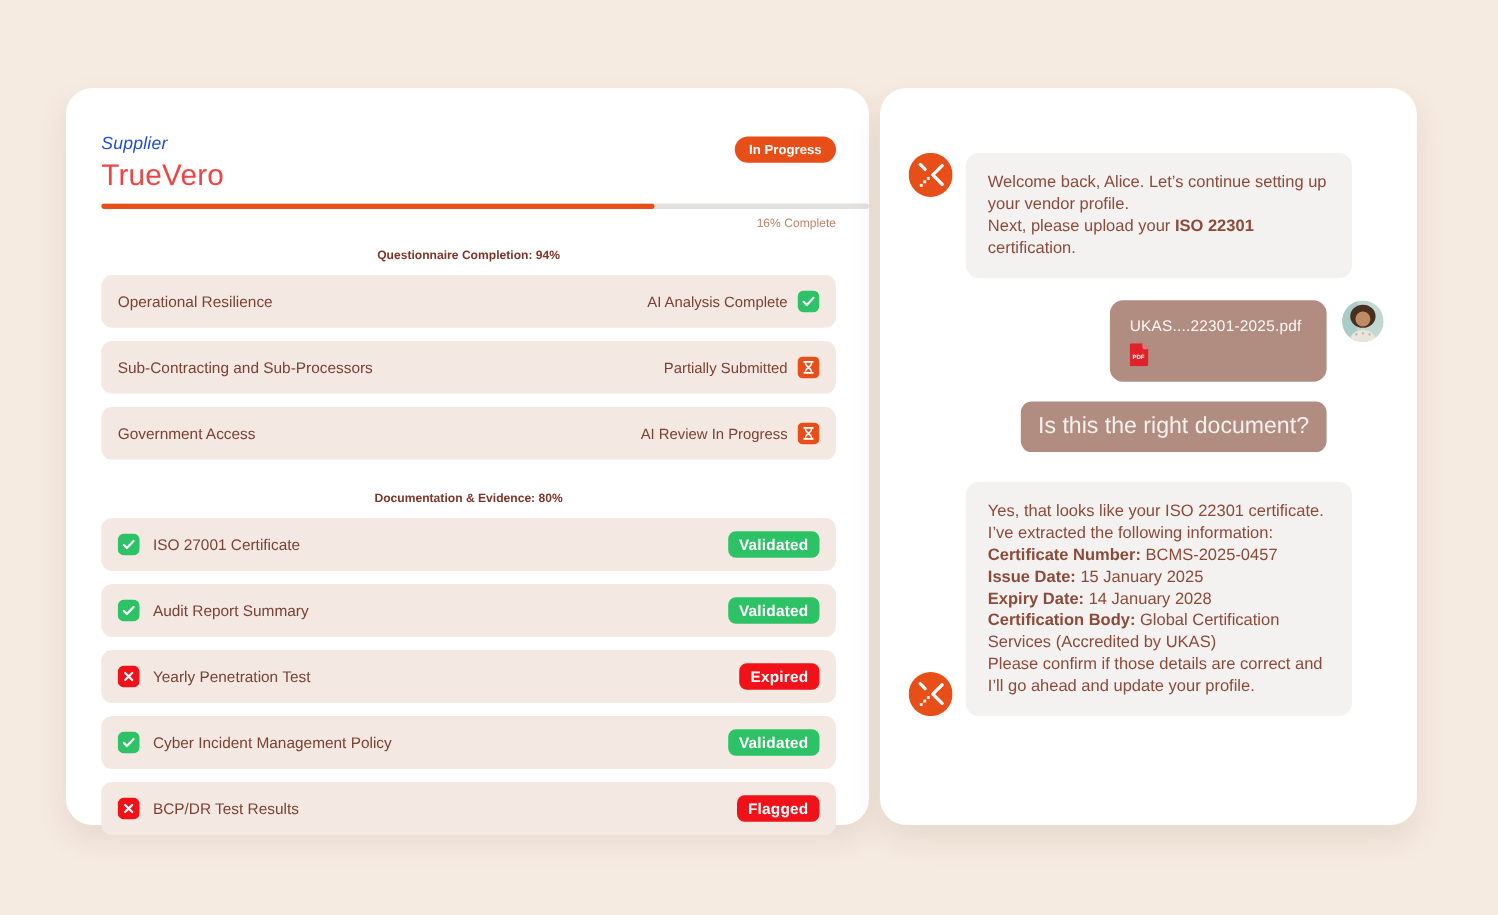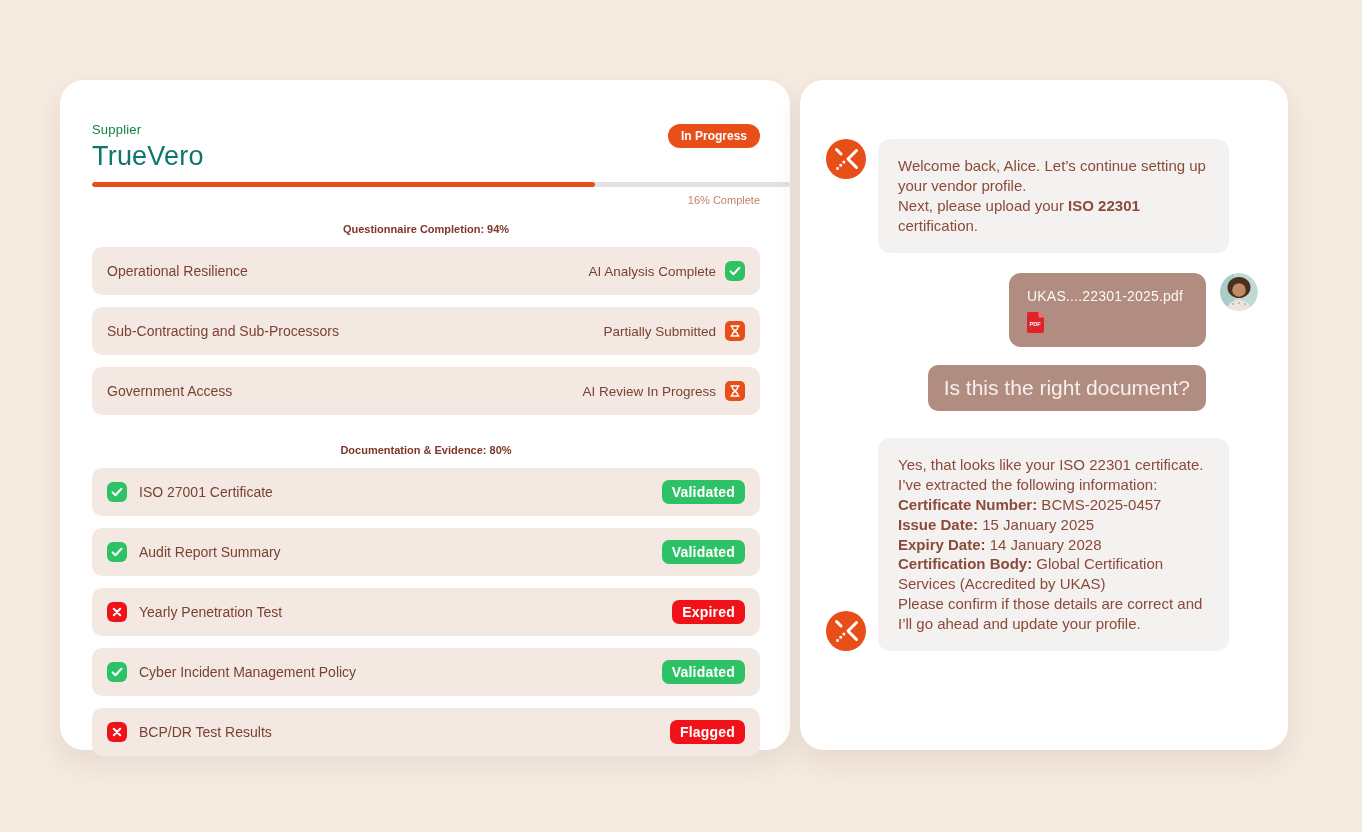--- a/index.html
+++ b/index.html
@@ -14,22 +14,22 @@
     position: absolute;
     top: 80px;
     background: #ffffff;
     border-radius: 24px;
     box-shadow: 0 12px 28px rgba(90, 50, 30, 0.10);
     height: 670px;
   }
   
   #supplier-card { left: 60px; width: 730px; padding: 42px 30px 0 32px; }
   .header-row { display: flex; justify-content: space-between; align-items: flex-start; }
-  .supplier-label { font-size: 13px; color: #15803d; letter-spacing: 0.2px; }
-  .supplier-name { font-size: 27px; font-weight: 500; color: #0f766e; margin-top: 4px; letter-spacing: 0.2px; }
+  .supplier-label { font-size: 16px; color: #1d4ed8; letter-spacing: 0.2px; font-style: italic; }
+  .supplier-name { font-size: 27px; font-weight: 500; color: #ef4444; margin-top: 4px; letter-spacing: 0.2px; }
   .status-pill {
     background: #e84e17; color: #ffffff; font-size: 12px; font-weight: 700;
     padding: 5px 13px; border-radius: 15px; margin-top: 2px;
   }
   .progress-track {
     margin-top: 10px; height: 5px; background: #e3e1e0; border-radius: 3px; width: 698px;
     overflow: hidden;
   }
   .progress-fill { height: 100%; background: #e84e17; border-radius: 3px; width: 72%; }
   .progress-caption { text-align: right; font-size: 11px; color: #bf8365; margin-top: 7px; }

